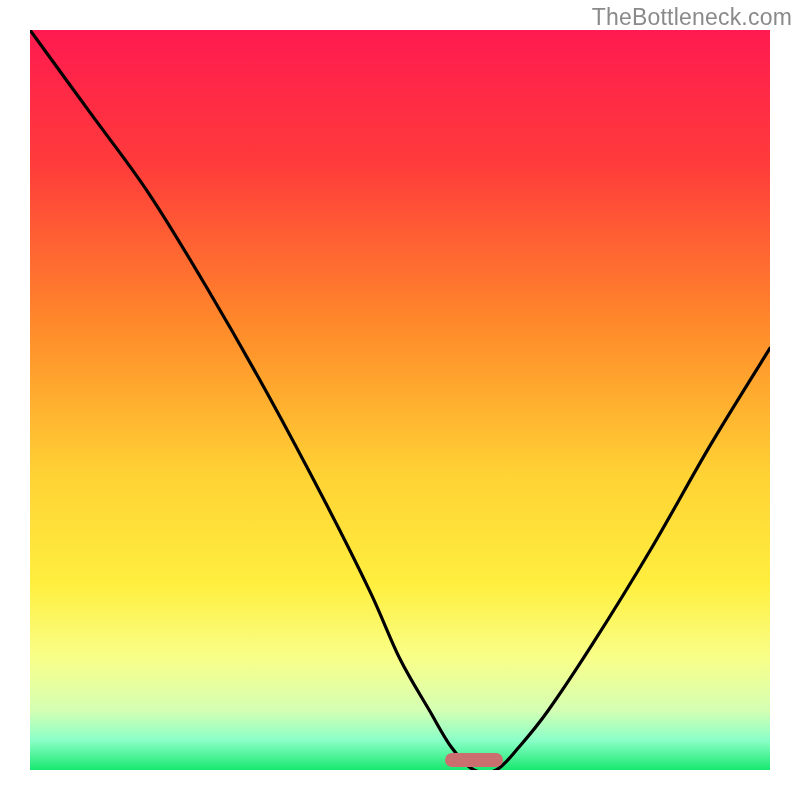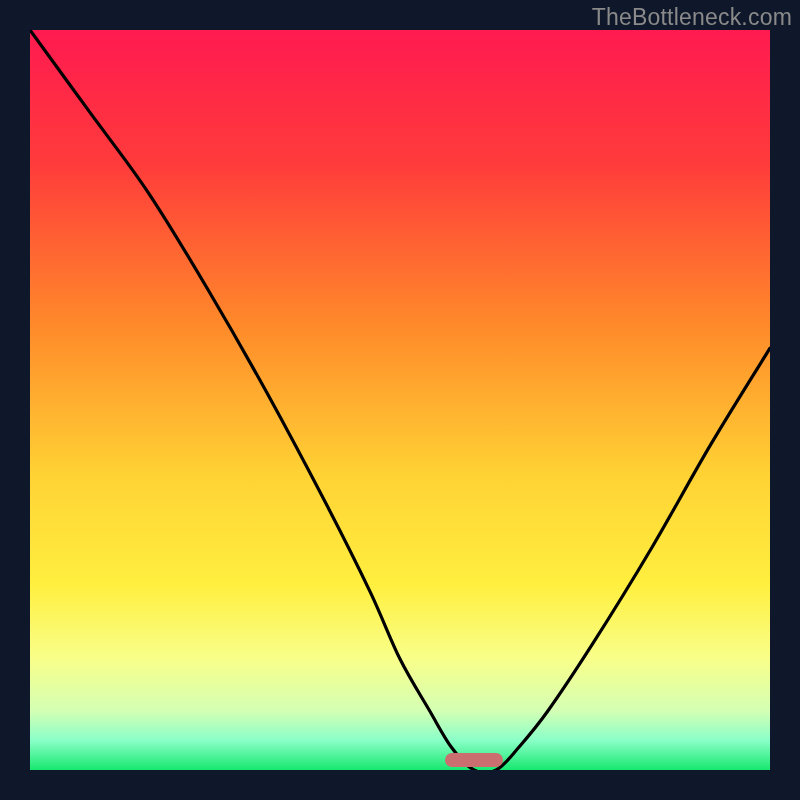--- a/index.html
+++ b/index.html
@@ -9,21 +9,21 @@
     height: 800px;
     background: #000000;
     overflow: hidden;
   }
   .frame {
     position: absolute;
     left: 0;
     top: 0;
     width: 800px;
     height: 800px;
-    background: #0f172a;
+    background: #ffffff;
   }
   .plot {
     position: absolute;
     left: 30px;
     top: 30px;
     width: 740px;
     height: 740px;
     overflow: hidden;
   }
   .gradient {

